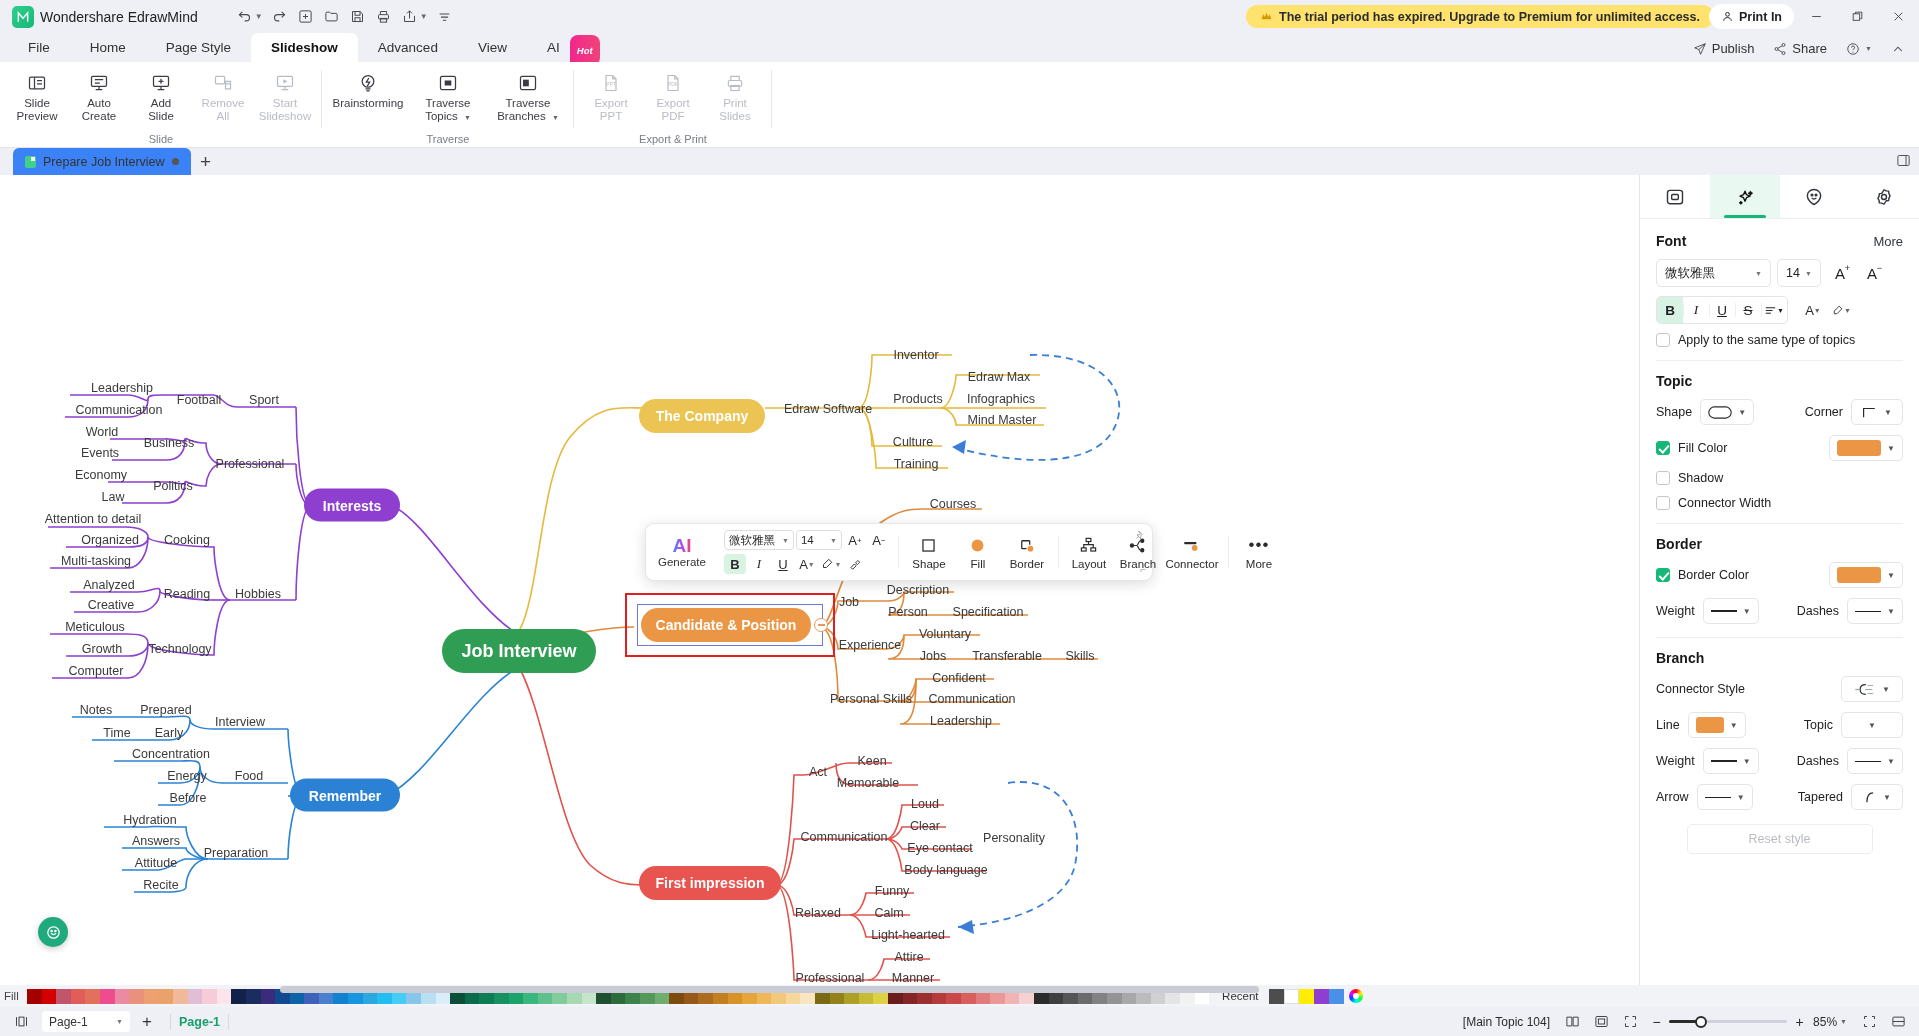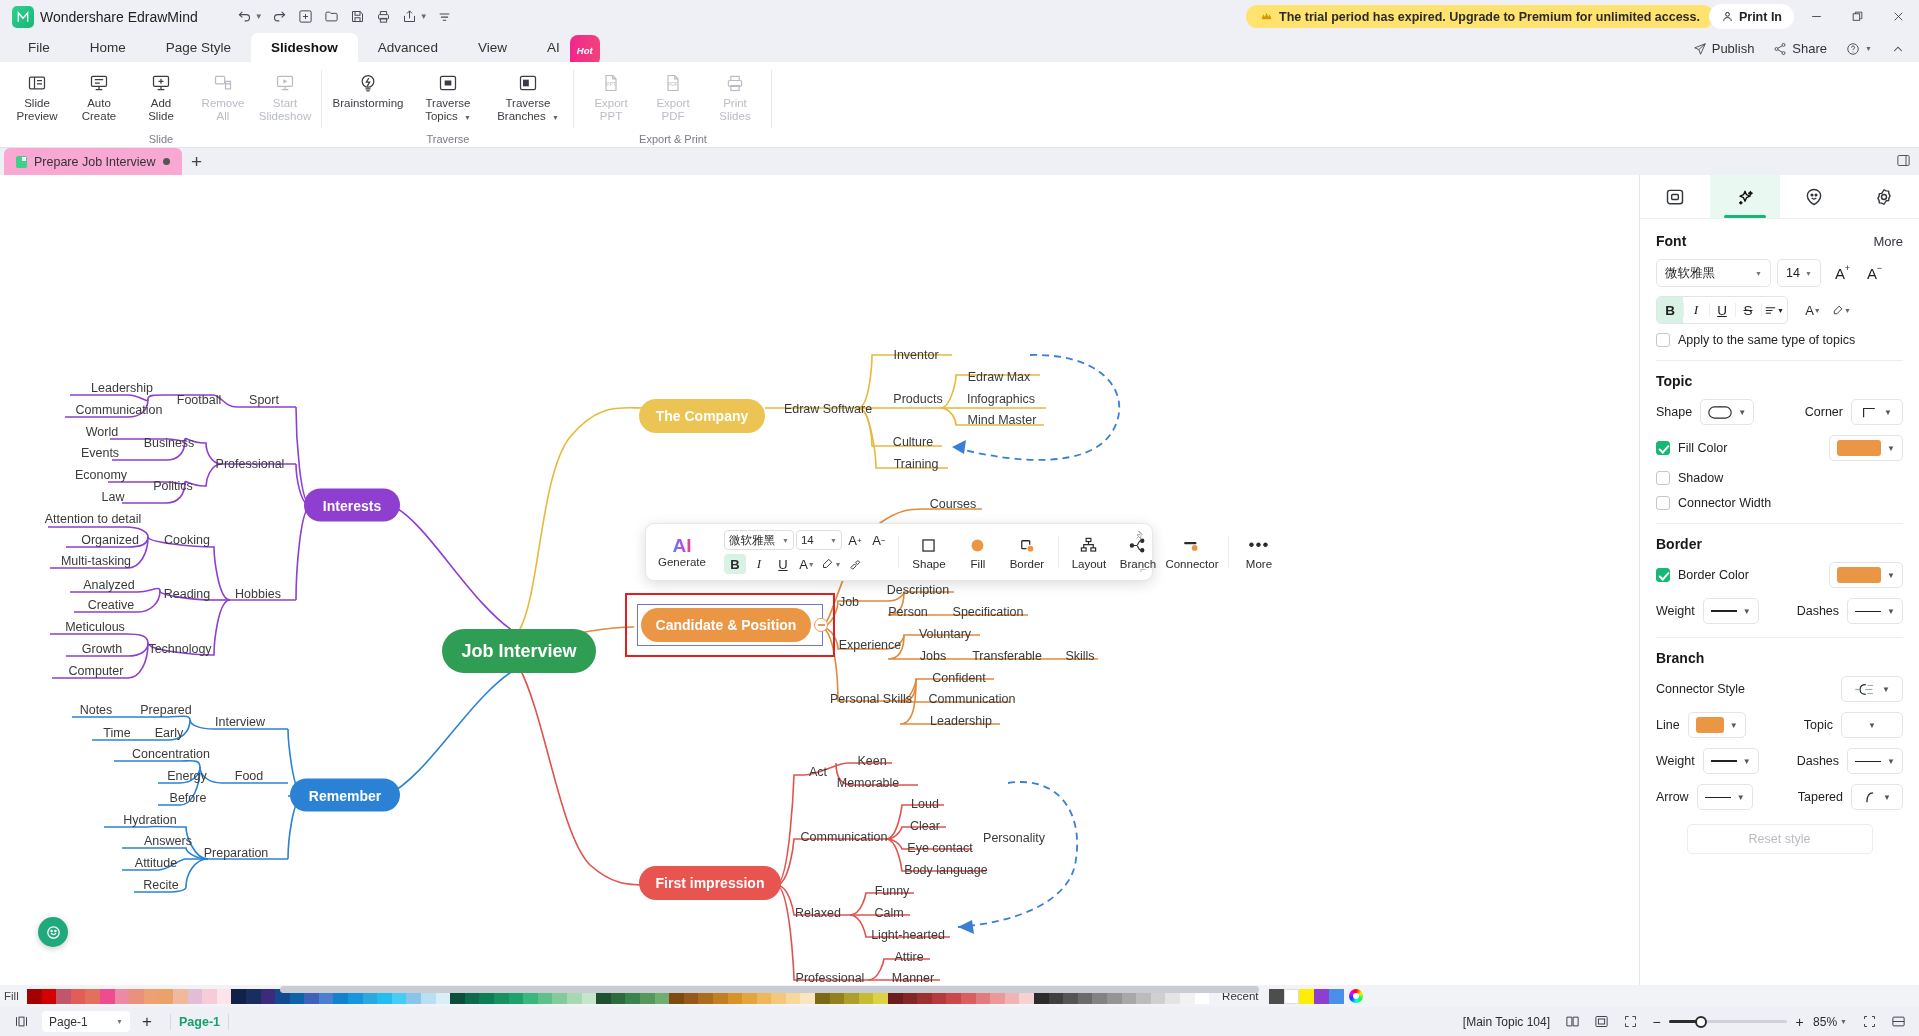--- a/index.html
+++ b/index.html
@@ -48,21 +48,21 @@
   .rbtn .ic { height:22px; display:flex; align-items:center; justify-content:center; color:#3c3c44; }
   .rbtn .ic svg { width:20px; height:20px; }
   .rbtn .lb { font-size:11.5px; color:#3c3c44; text-align:center; line-height:13px; }
   .rbtn.wide { width:80px; }
   .rbtn.disabled .ic, .rbtn.disabled .lb { color:#b9bcc4; }
   .rgroup .gname { position:absolute; bottom:3px; left:0; right:0; text-align:center; font-size:11px; color:#7a7d86; }
   .rbtn .cv { font-size:7px; color:#666; margin-left:3px; }
 
   
   .docbar { height:27px; background:#eef0f5; display:flex; align-items:flex-end; padding-left:4px; position:relative; flex:0 0 27px; }
-  .dtab { height:27px; background:#f9a8d4; border-radius:6px 6px 0 0; display:flex; align-items:center; gap:7px; padding:0 12px; font-size:12.5px; color:#333; }
+  .dtab { height:27px; background:#3b82f6; border-radius:6px 6px 0 0; display:flex; align-items:center; gap:7px; padding:0 12px; font-size:12.5px; color:#333;margin-left:9px; }
   .dtab .fico { width:11px; height:12px; background:#3fd08a; border-radius:2px; position:relative; }
   .dtab .fico::after { content:""; position:absolute; right:1px; top:1px; width:4px; height:4px; background:#fff; }
   .dtab .dot { width:7px; height:7px; border-radius:50%; background:#555; }
   .dplus { width:30px; height:27px; display:flex; align-items:center; justify-content:center; font-size:19px; color:#444; font-weight:300; }
   .docbar-right { position:absolute; right:8px; bottom:4px; color:#4a4a52; }
   .docbar-right svg { width:15px; height:15px; }
 
   
   .stage { flex:1; display:flex; position:relative; background:#fff; overflow:hidden; }
   .canvas { flex:1; position:relative; overflow:hidden; background:#fff; }
@@ -640,21 +640,21 @@
       <div class="node-lbl" style="left:166px;top:535px;">Prepared</div>
       <div class="node-lbl" style="left:96px;top:535px;">Notes</div>
       <div class="node-lbl" style="left:169px;top:558px;">Early</div>
       <div class="node-lbl" style="left:117px;top:558px;">Time</div>
       <div class="node-lbl" style="left:249px;top:601px;">Food</div>
       <div class="node-lbl" style="left:171px;top:579px;">Concentration</div>
       <div class="node-lbl" style="left:187px;top:601px;">Energy</div>
       <div class="node-lbl" style="left:188px;top:623px;">Before</div>
       <div class="node-lbl" style="left:236px;top:678px;">Preparation</div>
       <div class="node-lbl" style="left:150px;top:645px;">Hydration</div>
-      <div class="node-lbl" style="left:168px;top:666px;">Answers</div>
+      <div class="node-lbl" style="left:156px;top:666px;">Answers</div>
       <div class="node-lbl" style="left:156px;top:688px;">Attitude</div>
       <div class="node-lbl" style="left:161px;top:710px;">Recite</div>
 
       <div class="node-lbl" style="left:828px;top:234px;">Edraw Software</div>
       <div class="node-lbl" style="left:916px;top:180px;">Inventor</div>
       <div class="node-lbl" style="left:918px;top:224px;">Products</div>
       <div class="node-lbl" style="left:999px;top:202px;">Edraw Max</div>
       <div class="node-lbl" style="left:1001px;top:224px;">Infographics</div>
       <div class="node-lbl" style="left:1002px;top:245px;">Mind Master</div>
       <div class="node-lbl" style="left:913px;top:267px;">Culture</div>

